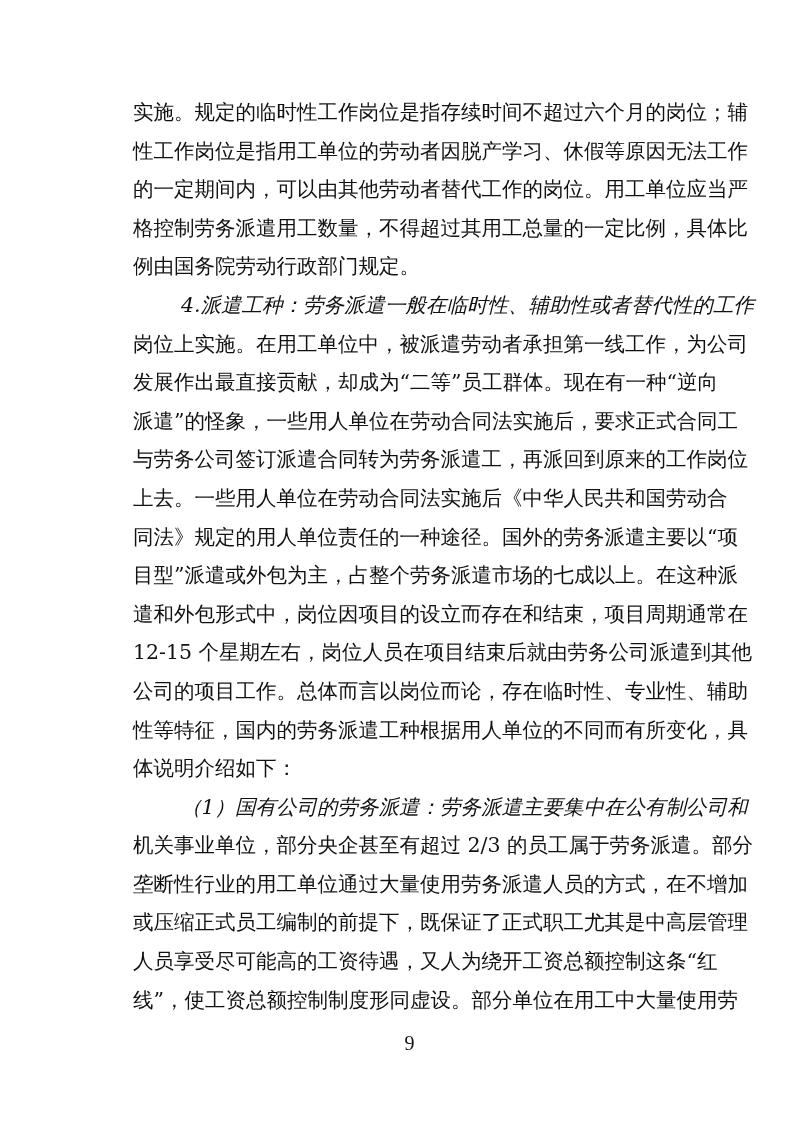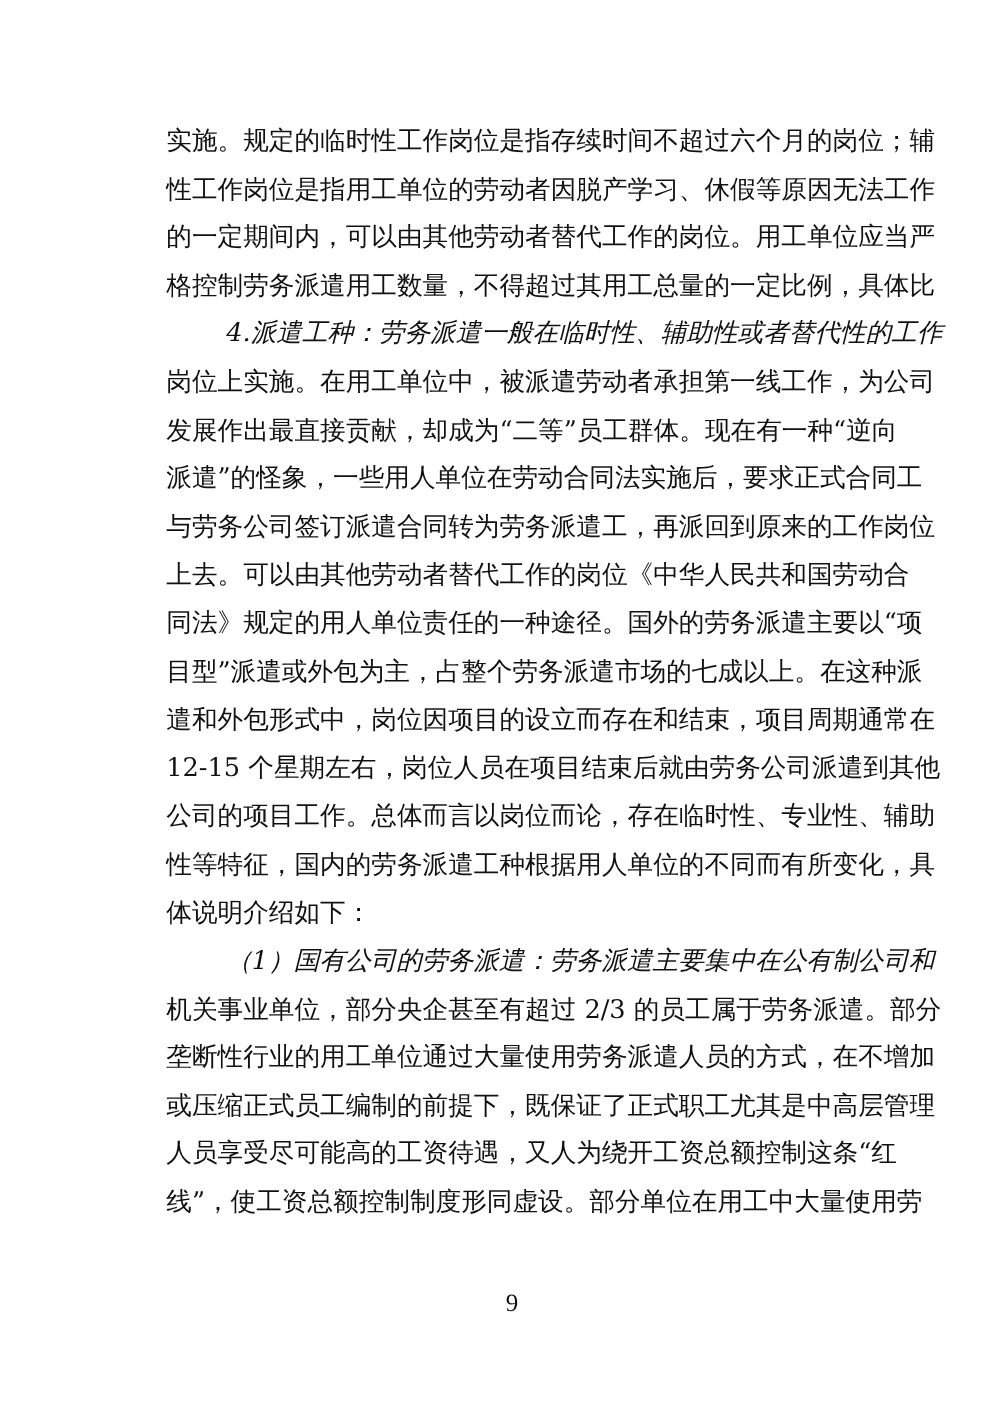--- a/index.html
+++ b/index.html
@@ -59,29 +59,30 @@
 <body>
 
 <div class="page">
   <div class="body-text">
 
     <div>
       <div class="line">实施。规定的临时性工作岗位是指存续时间不超过六个月的岗位；辅</div>
       <div class="line">性工作岗位是指用工单位的劳动者因脱产学习、休假等原因无法工作</div>
       <div class="line">的一定期间内，可以由其他劳动者替代工作的岗位。用工单位应当严</div>
       <div class="line">格控制劳务派遣用工数量，不得超过其用工总量的一定比例，具体比</div>
+      <div class="line last">例由国务院劳动行政部门规定。</div>
     </div>
 
     <div>
       <div class="line indent">4.派遣工种：劳务派遣一般在临时性、辅助性或者替代性的工作</div>
       <div class="line">岗位上实施。在用工单位中，被派遣劳动者承担第一线工作，为公司</div>
       <div class="line">发展作出最直接贡献，却成为“二等”员工群体。现在有一种“逆向</div>
       <div class="line">派遣”的怪象，一些用人单位在劳动合同法实施后，要求正式合同工</div>
       <div class="line">与劳务公司签订派遣合同转为劳务派遣工，再派回到原来的工作岗位</div>
-      <div class="line">上去。可以由其他劳动者替代工作的岗位《中华人民共和国劳动合</div>
+      <div class="line">上去。一些用人单位在劳动合同法实施后《中华人民共和国劳动合</div>
       <div class="line">同法》规定的用人单位责任的一种途径。国外的劳务派遣主要以“项</div>
       <div class="line">目型”派遣或外包为主，占整个劳务派遣市场的七成以上。在这种派</div>
       <div class="line">遣和外包形式中，岗位因项目的设立而存在和结束，项目周期通常在</div>
       <div class="line">12-15 个星期左右，岗位人员在项目结束后就由劳务公司派遣到其他</div>
       <div class="line">公司的项目工作。总体而言以岗位而论，存在临时性、专业性、辅助</div>
       <div class="line">性等特征，国内的劳务派遣工种根据用人单位的不同而有所变化，具</div>
       <div class="line last">体说明介绍如下：</div>
     </div>
 
     <div>

